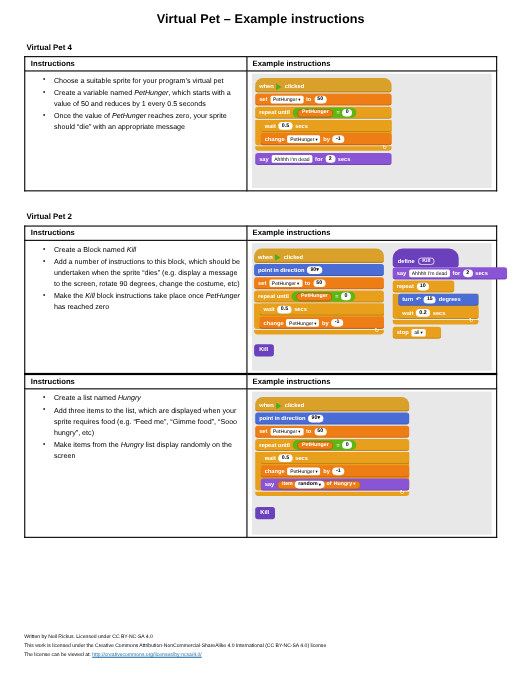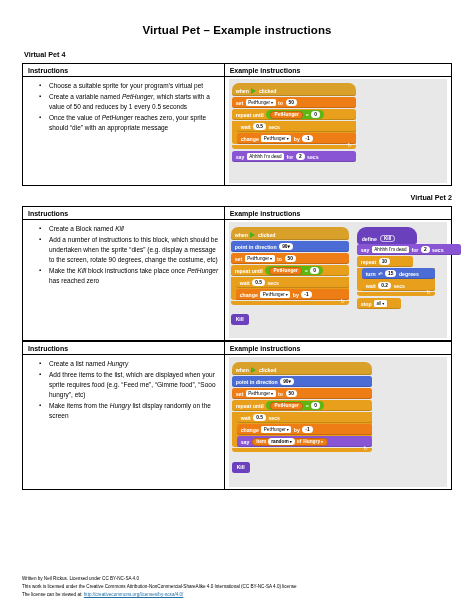--- a/index.html
+++ b/index.html
@@ -10,21 +10,21 @@
     font-family: "Liberation Sans", sans-serif;
     color: #000;
     overflow: hidden;
   }
   .page { position: relative; width: 474px; height: 613px; padding: 0 22px; }
 
   .doc-title {
     text-align: center;
     font-size: 11.5px;
     font-weight: bold;
-    padding-top: 24px;
+    padding-top: 12px;
     padding-bottom: 14px;
     letter-spacing: .1px;
   }
 
   .section-label {
     font-size: 7.2px;
     font-weight: bold;
     margin: 0 0 4px 2px;
   }
 
@@ -252,21 +252,21 @@
               <span>secs</span>
             </div>
 
           </div>
         </div>
       </td>
     </tr>
   </tbody>
     </table>
 
-  <div class="section-label" style="margin-top:7px;text-align:right;">Virtual Pet 2</div>
+  <div class="section-label" style="margin-top:18px;">Virtual Pet 2</div>
   <table class="pet-table">
     <tbody>
         <tr>
       <th class="col-left">Instructions</th>
       <th class="col-right">Example instructions</th>
     </tr>
     <tr>
       <td>
         <ul class="instr">
           <li>Create a Block named <em>Kill</em></li>

